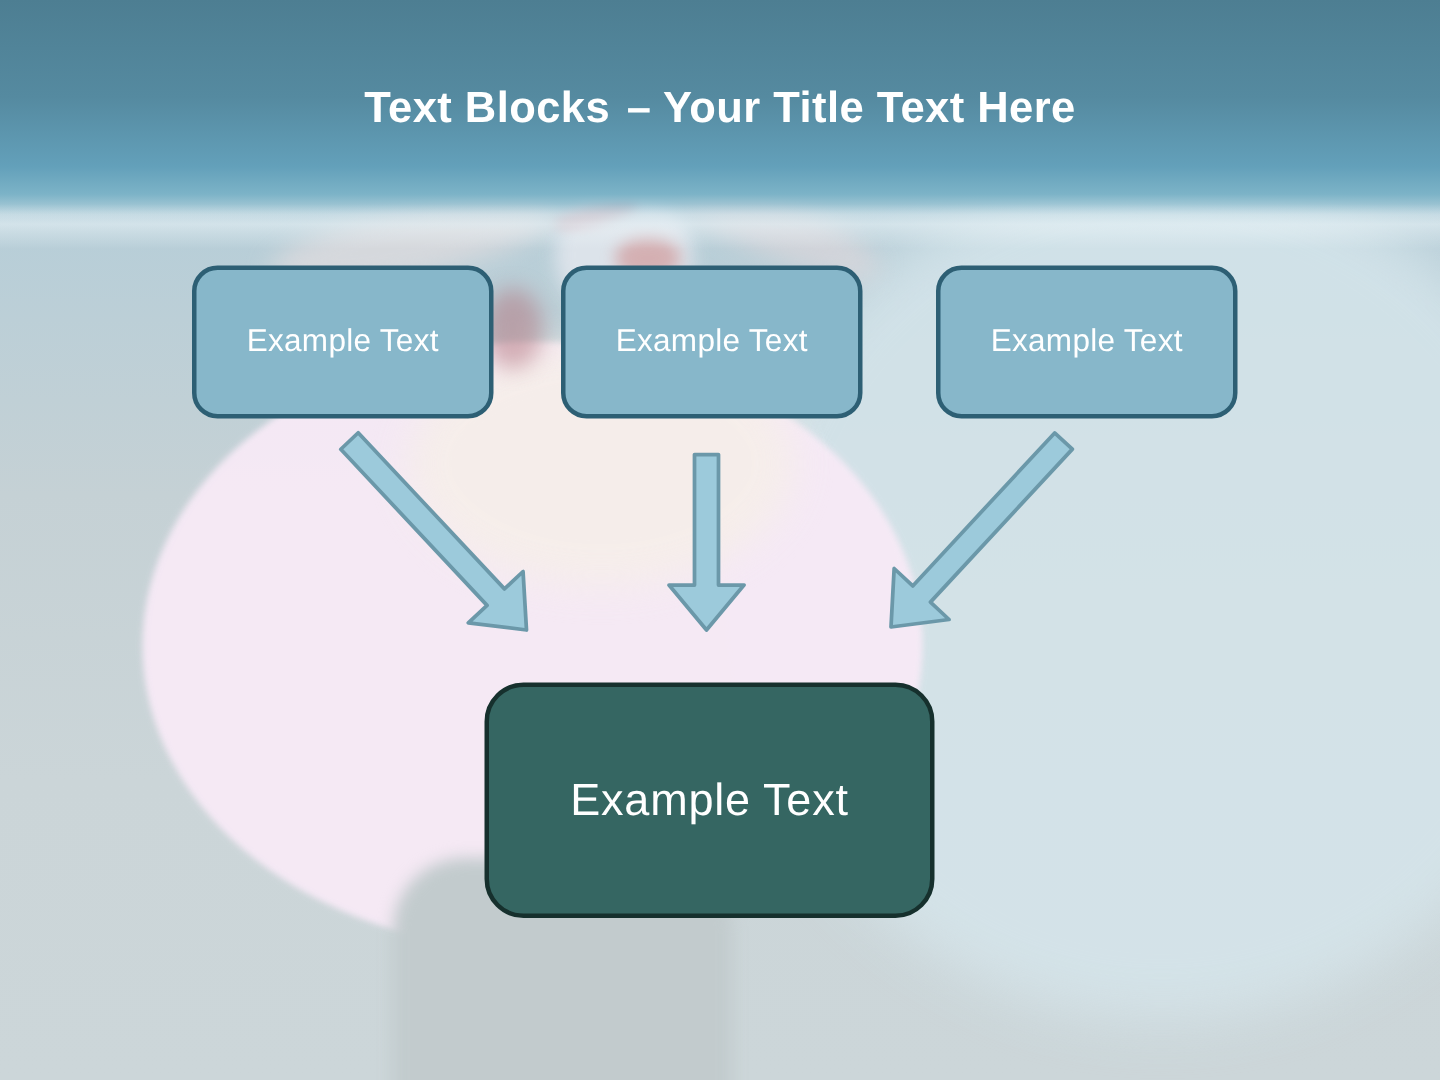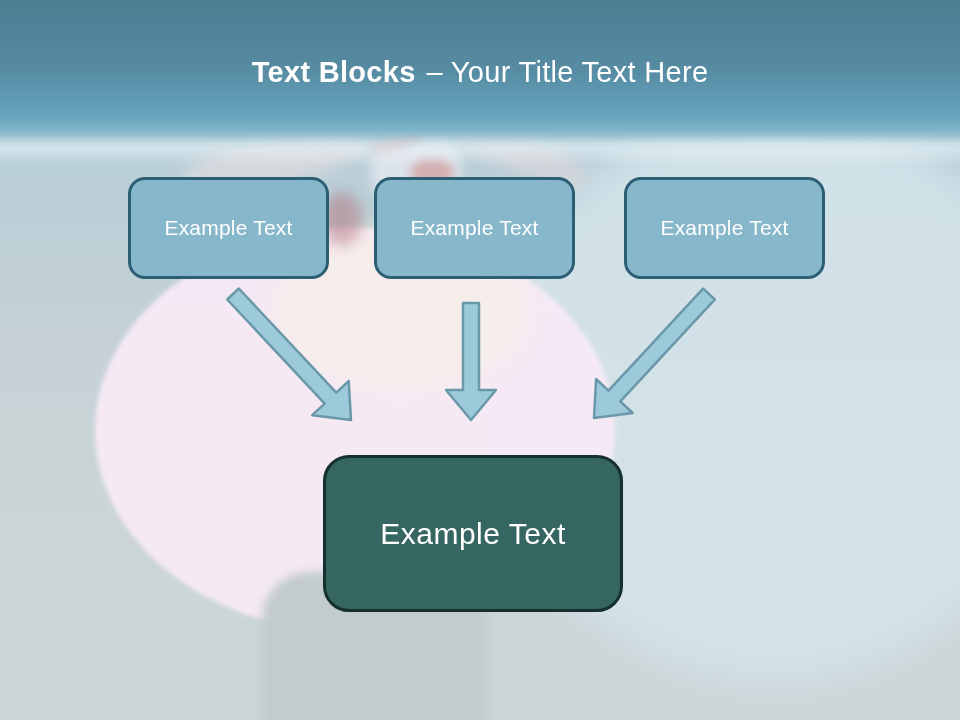--- a/index.html
+++ b/index.html
@@ -34,21 +34,21 @@
   .header{position:absolute;left:0;top:0;right:0;height:154px;
     background:linear-gradient(180deg,
       var(--header-top,#4d7e92) 0%, #558aa0 42%, var(--header-mid,#63a0ba) 72%,
       #7cb3c7 84%, rgba(186,214,225,.5) 93%, rgba(198,220,229,0) 100%);}
   .horizon{position:absolute;left:0;right:0;top:136px;height:30px;
     background:linear-gradient(180deg,rgba(255,255,255,0) 0%,rgba(238,246,249,.5) 45%,rgba(215,229,234,0) 100%);}
   
   .title{position:absolute;left:0;right:0;top:53px;text-align:center;
     color:var(--title-color,#fff);font-size:29px;letter-spacing:.3px;line-height:38px;}
   .title .emph{font-weight:700;}
-  .title .rest{font-weight:400;margin-left:11px;}
+  .title .rest{font-weight:700;margin-left:11px;}
   
   .top-box{position:absolute;top:177px;width:201px;height:102px;box-sizing:border-box;
     background:var(--box-fill,#87b7ca);border:3px solid var(--box-border,#2d5f74);
     border-radius:17px;display:flex;align-items:center;justify-content:center;
     color:#fff;font-size:21px;letter-spacing:.2px;}
   .box1{left:128px;} .box2{left:374px;} .box3{left:624px;}
   .center-box{position:absolute;left:323px;top:455px;width:300px;height:157px;box-sizing:border-box;
     background:var(--center-fill,#356662);border:3px solid var(--center-border,#16302d);
     border-radius:26px;display:flex;align-items:center;justify-content:center;
     color:#fff;font-size:30px;letter-spacing:.5px;}

